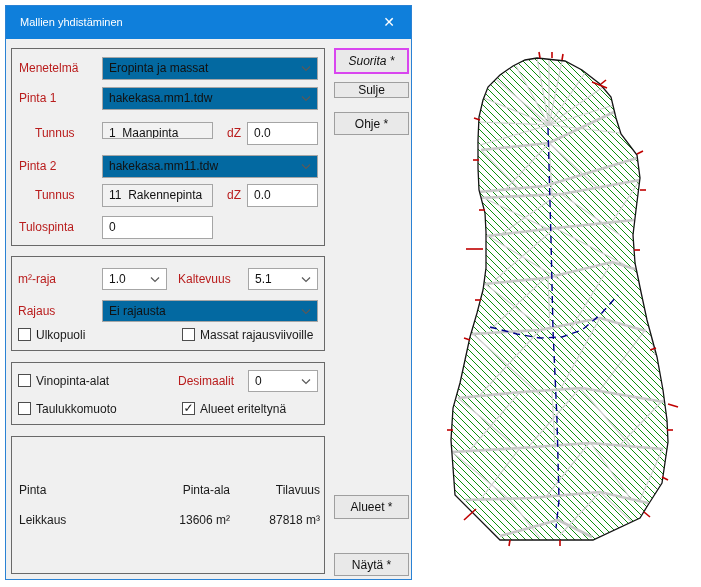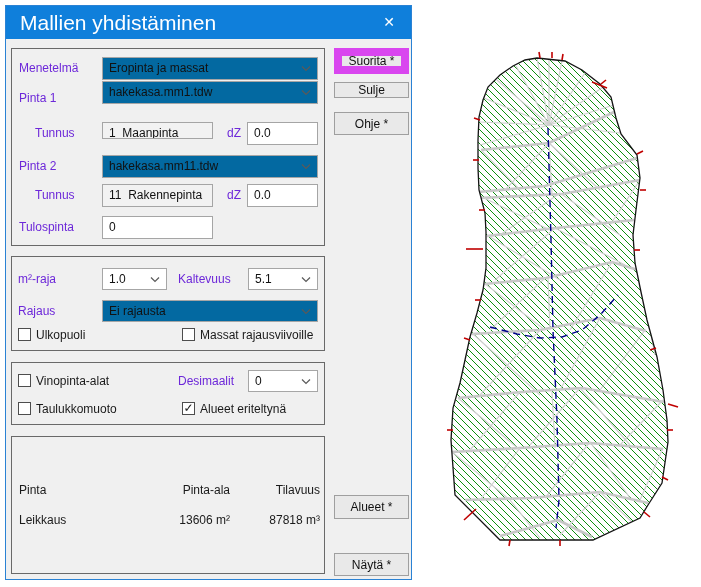--- a/index.html
+++ b/index.html
@@ -10,43 +10,43 @@
     -webkit-font-smoothing:antialiased;
   }
   
   #drawing{position:absolute;left:0;top:0;width:701px;height:587px;z-index:0;background:#fff;}
   
   .dialog{
     position:absolute;left:5px;top:5px;width:405px;height:573px;z-index:2;
     background:#f0f0f0;border:1px solid #2a82d4;
   }
   .titlebar{position:absolute;left:0;top:0;width:100%;height:33px;background:#0f7fdb;}
-  .titlebar .title{position:absolute;left:14px;top:0;line-height:33px;color:#fff;font-size:21px;white-space:nowrap;}
+  .titlebar .title{position:absolute;left:14px;top:0;line-height:33px;color:#fff;font-size:11px;white-space:nowrap;}
   .close-btn{position:absolute;right:0;top:0;width:44px;height:33px;text-align:center;line-height:33px;color:#fff;font-size:14px;cursor:default;}
   .groupbox{position:absolute;border:1px solid #696969;box-sizing:border-box;background:transparent;}
-  .lbl{position:absolute;font-size:12px;color:#6d28d9;height:23px;line-height:23px;white-space:nowrap;}
+  .lbl{position:absolute;font-size:12px;color:#b91c1c;height:23px;line-height:23px;white-space:nowrap;}
   .field{
     position:absolute;box-sizing:border-box;border:1px solid #a5a5a5;background:#fff;
     font-size:12px;line-height:21px;padding:0 6px;color:#111;white-space:pre;overflow:hidden;
   }
   .field.gray{background:#f2f2f2;}
   .combo{
     position:absolute;box-sizing:border-box;border:1px solid #a6a6a6;background:#0369a1;
     font-size:12px;line-height:21px;padding:0 18px 0 6px;color:#111;white-space:nowrap;overflow:hidden;
   }
   .combo.white{background:#fff;}
   .combo .chev{position:absolute;right:6px;top:8px;}
   .combo.h22{line-height:20px;}
   .combo.h22 .chev{top:8px;}
   .btn{
     position:absolute;box-sizing:border-box;background:#e9e9e9;border:1px solid #9f9f9f;
     font-size:12px;color:#111;text-align:center;display:flex;align-items:center;justify-content:center;
     white-space:nowrap;cursor:default;
   }
-  .btn.default{border:8px solid #d946ef;}
+  .btn.default{border:2px solid #d946ef;font-style:italic;}
   .cb{position:absolute;width:13px;height:13px;box-sizing:border-box;border:1px solid #4d4d4d;background:#fff;}
   .cb.checked::after{content:"\2713";position:absolute;left:0;top:-1px;width:11px;height:11px;font-size:12px;line-height:13px;color:#1a1a1a;text-align:center;}
   .cb-label{position:absolute;font-size:12px;line-height:14px;color:#1a1a1a;white-space:nowrap;}
   
   .res-line{display:grid;grid-template-columns:120px 91px 90px;font-size:12px;color:#1a1a1a;margin-top:39px;}
   .res-line span{white-space:nowrap;}
   .res-line .num, .res-line .c2, .res-line .c3{text-align:right;}
   #res-header{position:absolute;left:7px;top:7px;width:301px;}
   #res-rows{position:absolute;left:7px;top:37px;width:301px;}
   #res-rows .res-line{margin-bottom:16px;}
@@ -161,21 +161,21 @@
 
   <div class="groupbox" style="left:5px;top:42px;width:314px;height:198px;"></div>
   <span class="lbl" style="left:13px;top:51px;">Menetelmä</span>
   <div class="combo" style="left:96px;top:51px;width:216px;height:23px;">
     <span>Eropinta ja massat</span>
     <svg class="chev" width="10" height="6" viewBox="0 0 10 6">
         <path d="M1,0.5 L5,4.5 L9,0.5" fill="none" stroke="#5a5a5a" stroke-width="1.2"></path>
       </svg>
   </div>
   <span class="lbl" style="left:13px;top:81px;">Pinta 1</span>
-  <div class="combo" style="left:96px;top:75px;width:216px;height:23px;">
+  <div class="combo" style="left:96px;top:81px;width:216px;height:23px;">
     <span>hakekasa.mm1.tdw</span>
     <svg class="chev" width="10" height="6" viewBox="0 0 10 6">
         <path d="M1,0.5 L5,4.5 L9,0.5" fill="none" stroke="#5a5a5a" stroke-width="1.2"></path>
       </svg>
   </div>
   <span class="lbl" style="left:29px;top:116px;">Tunnus</span>
   <div class="field gray" style="left:96px;top:116px;width:111px;height:17px;">1  Maanpinta</div>
   <span class="lbl" style="left:221px;top:116px;">dZ</span>
   <div class="field" style="left:241px;top:116px;width:71px;height:23px;">0.0</div>
   <span class="lbl" style="left:13px;top:149px;">Pinta 2</span>

